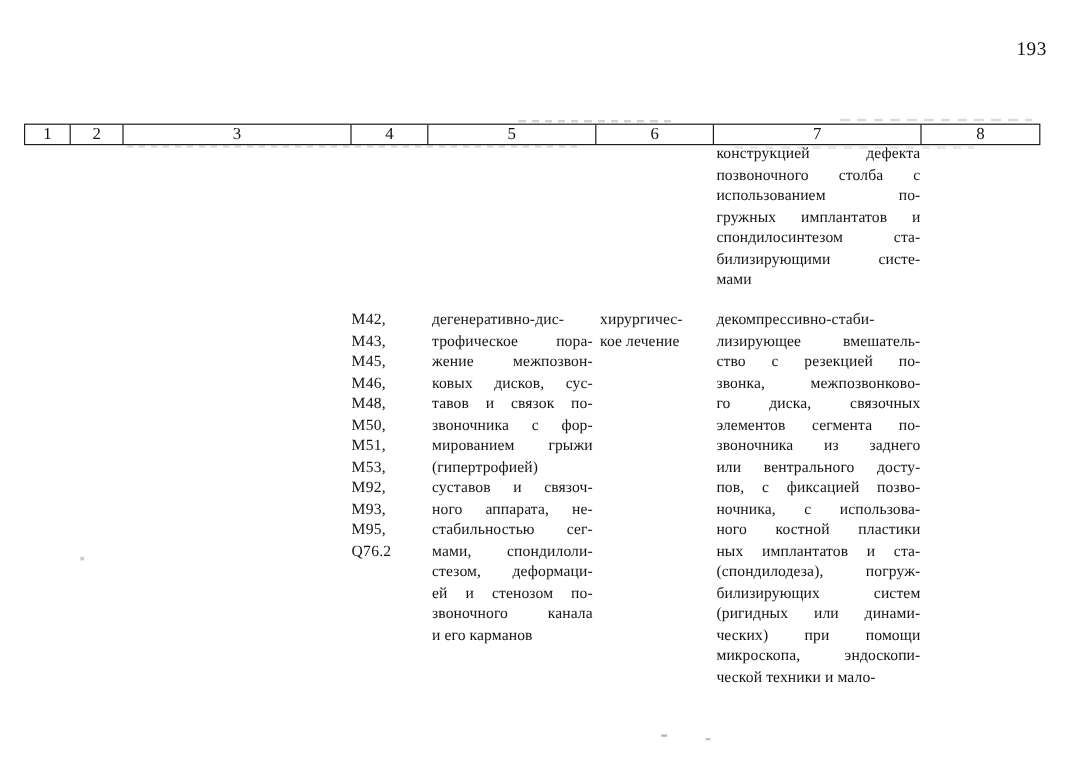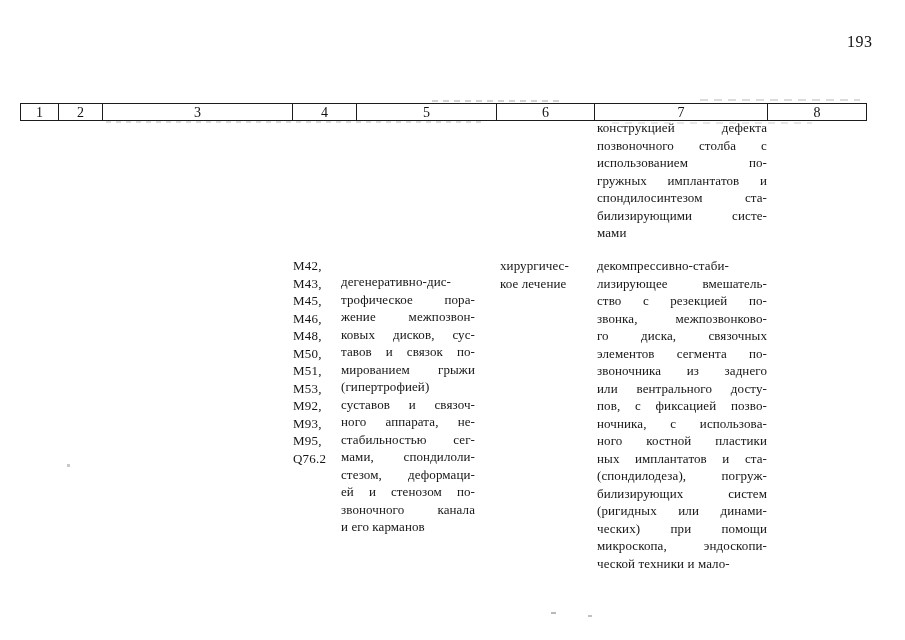--- a/index.html
+++ b/index.html
@@ -125,26 +125,27 @@
       <div class="line">M48,</div>
       <div class="line">M50,</div>
       <div class="line">M51,</div>
       <div class="line">M53,</div>
       <div class="line">M92,</div>
       <div class="line">M93,</div>
       <div class="line">M95,</div>
       <div class="line last">Q76.2</div>
     </div>
 
-  <div class="tblock just" style="left:341px; top:257px; width:134px;margin-top:16px;">
+  <div class="tblock just" style="left:360px; top:257px; width:134px;">
       <div class="line">дегенеративно-дис-</div>
       <div class="line">трофическое пора-</div>
       <div class="line">жение межпозвон-</div>
       <div class="line">ковых дисков, сус-</div>
       <div class="line">тавов и связок по-</div>
+      <div class="line">звоночника с фор-</div>
       <div class="line">мированием грыжи</div>
       <div class="line">(гипертрофией)</div>
       <div class="line">суставов и связоч-</div>
       <div class="line">ного аппарата, не-</div>
       <div class="line">стабильностью сег-</div>
       <div class="line">мами, спондилоли-</div>
       <div class="line">стезом, деформаци-</div>
       <div class="line">ей и стенозом по-</div>
       <div class="line">звоночного канала</div>
       <div class="line last">и его карманов</div>

